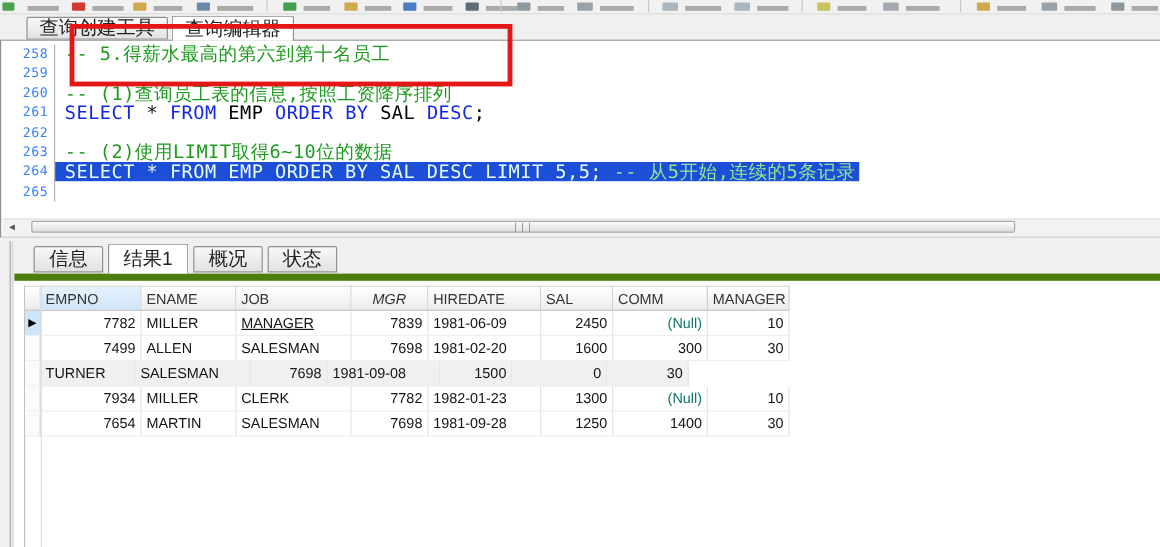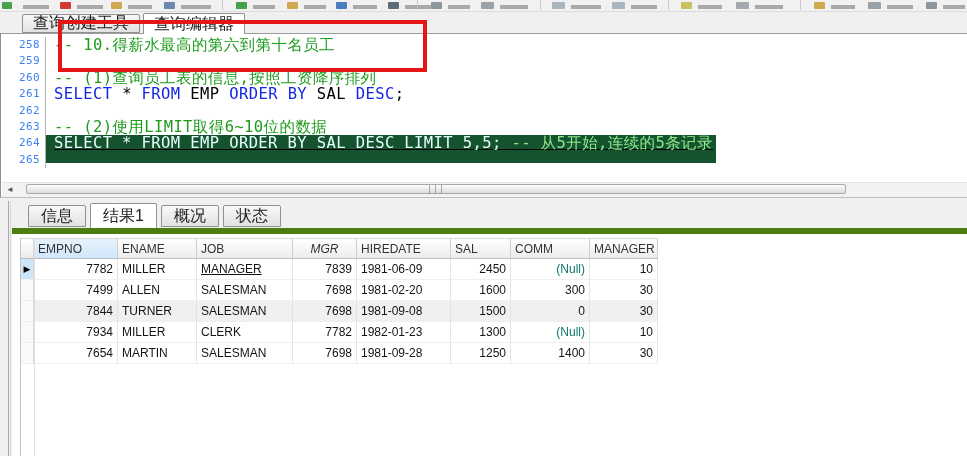--- a/index.html
+++ b/index.html
@@ -21,21 +21,21 @@
   
   #editor{position:absolute;left:0;top:33px;width:967px;height:165px;box-sizing:border-box;
           background:#fff;border-top:1px solid #9c9c9c;border-left:1px solid #8f8f8f;border-bottom:1px solid #c0c0c0;}
   #editor-lines{position:absolute;left:0;top:3px;right:0;}
   .eline{height:16.4px;display:flex;font-family:"DejaVu Sans Mono","Liberation Mono",monospace;
          font-size:15.5px;line-height:16.4px;letter-spacing:.4px;white-space:pre;}
   .gut{width:26px;flex:0 0 26px;padding-left:18px;color:#3b82f6;border-right:1px solid #b4b4b4;
        font-size:11px;}
   .ecode{padding-left:8px;}
   .ecode.selline{padding-left:0;}
-  .selwrap{background:#14532d;padding:0 3px 0 8px;display:inline-block;height:28px;text-decoration:underline;}
+  .selwrap{background:#1d4ed8;padding:0 3px 0 8px;display:inline-block;height:16px;}
   .tok-kw{color:#1226e8;}
   .tok-pl{color:#000;}
   .tok-cm{color:#1d9b1d;}
   .tok-sc{color:#e9feff;}
   .tok-scm{color:#8fe88f;}
   
   #annotation{position:absolute;left:58px;top:20px;width:361px;height:44px;
               border:4px solid #e51616;z-index:30;pointer-events:none;}
   
   #hscroll{position:absolute;left:1px;right:0;bottom:0;height:14px;background:#f2f2f2;border-top:1px solid #e3e3e3;}
@@ -113,21 +113,21 @@
     <div class="tfrag text" style="left: 943px; width: 22px; background: rgb(144, 144, 144);"></div>
   </div>
 
 <div id="etabbar">
   <div class="tab etab">查询创建工具</div>
   <div class="tab etab active">查询编辑器</div>
 </div>
 
 <div id="editor">
   <div id="editor-lines">
-      <div class="eline"><div class="gut">258</div><div class="ecode"><span class="tok-cm">-- 10.得薪水最高的第六到第十名员工</span></div></div>
+      <div class="eline"><div class="gut">258</div><div class="ecode"><span class="tok-cm">-- 5.得薪水最高的第六到第十名员工</span></div></div>
       <div class="eline"><div class="gut">259</div><div class="ecode"></div></div>
       <div class="eline"><div class="gut">260</div><div class="ecode"><span class="tok-cm">-- (1)查询员工表的信息,按照工资降序排列</span></div></div>
       <div class="eline"><div class="gut">261</div><div class="ecode"><span class="tok-kw">SELECT</span><span class="tok-pl"> * </span><span class="tok-kw">FROM</span><span class="tok-pl"> EMP </span><span class="tok-kw">ORDER</span><span class="tok-pl"> </span><span class="tok-kw">BY</span><span class="tok-pl"> SAL </span><span class="tok-kw">DESC</span><span class="tok-pl">;</span></div></div>
       <div class="eline"><div class="gut">262</div><div class="ecode"></div></div>
       <div class="eline"><div class="gut">263</div><div class="ecode"><span class="tok-cm">-- (2)使用LIMIT取得6~10位的数据</span></div></div>
       <div class="eline"><div class="gut">264</div><div class="ecode selline"><span class="selwrap"><span class="tok-sc">SELECT * FROM EMP ORDER BY SAL DESC LIMIT 5,5; </span><span class="tok-scm">-- 从5开始,连续的5条记录</span></span></div></div>
       <div class="eline"><div class="gut">265</div><div class="ecode"></div></div>
     </div>
   <div id="hscroll">
     <div class="larr">◄</div>
@@ -180,21 +180,20 @@
         <div class="gcell" style="flex: 0 0 79px; width: 79px; text-align: left;">ALLEN</div>
         <div class="gcell" style="flex: 0 0 96px; width: 96px; text-align: left;">SALESMAN</div>
         <div class="gcell" style="flex: 0 0 64px; width: 64px; text-align: right;">7698</div>
         <div class="gcell" style="flex: 0 0 94px; width: 94px; text-align: left;">1981-02-20</div>
         <div class="gcell" style="flex: 0 0 60px; width: 60px; text-align: right;">1600</div>
         <div class="gcell" style="flex: 0 0 79px; width: 79px; text-align: right;">300</div>
         <div class="gcell" style="flex: 0 0 68px; width: 68px; text-align: right;">30</div>
       </div>
       <div class="grow alt">
         <div class="selcell"></div>
-        <div class="gcell" style="flex: 0 0 84px; width: 84px; text-align: right;">7844</div>
         <div class="gcell" style="flex: 0 0 79px; width: 79px; text-align: left;">TURNER</div>
         <div class="gcell" style="flex: 0 0 96px; width: 96px; text-align: left;">SALESMAN</div>
         <div class="gcell" style="flex: 0 0 64px; width: 64px; text-align: right;">7698</div>
         <div class="gcell" style="flex: 0 0 94px; width: 94px; text-align: left;">1981-09-08</div>
         <div class="gcell" style="flex: 0 0 60px; width: 60px; text-align: right;">1500</div>
         <div class="gcell" style="flex: 0 0 79px; width: 79px; text-align: right;">0</div>
         <div class="gcell" style="flex: 0 0 68px; width: 68px; text-align: right;">30</div>
       </div>
       <div class="grow">
         <div class="selcell"></div>

